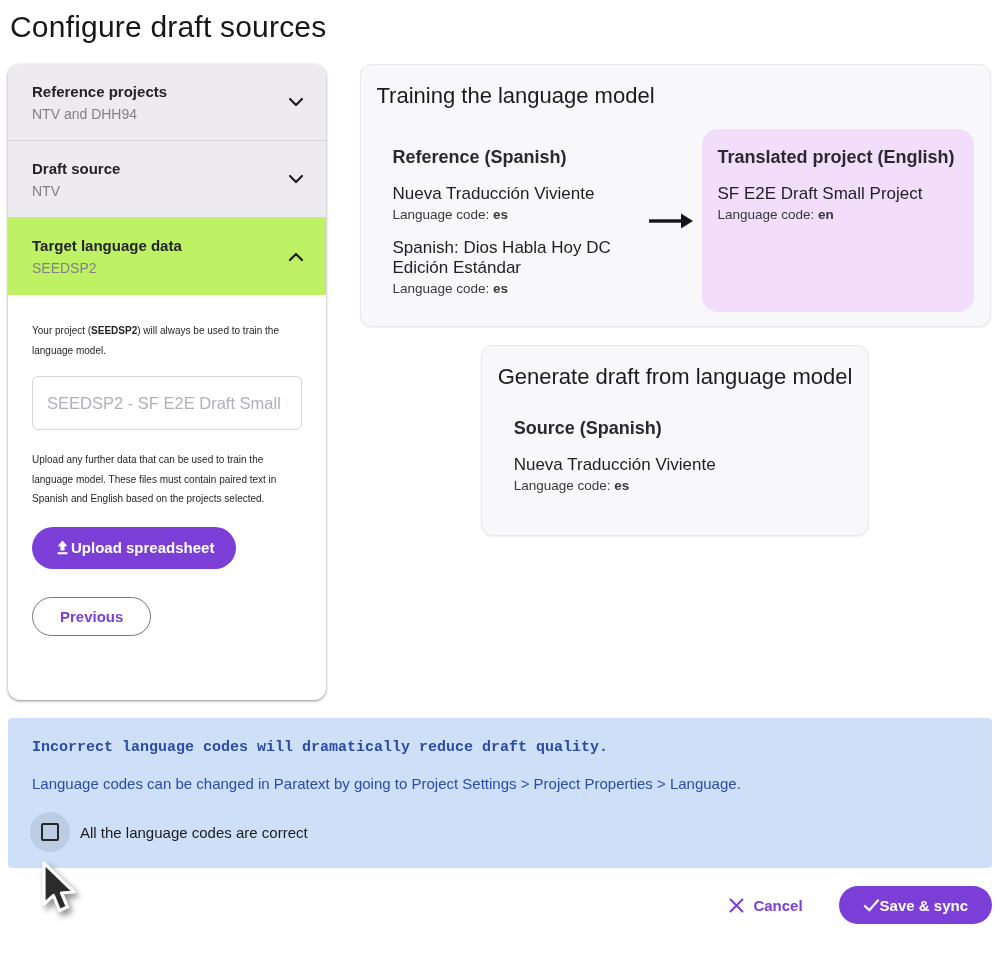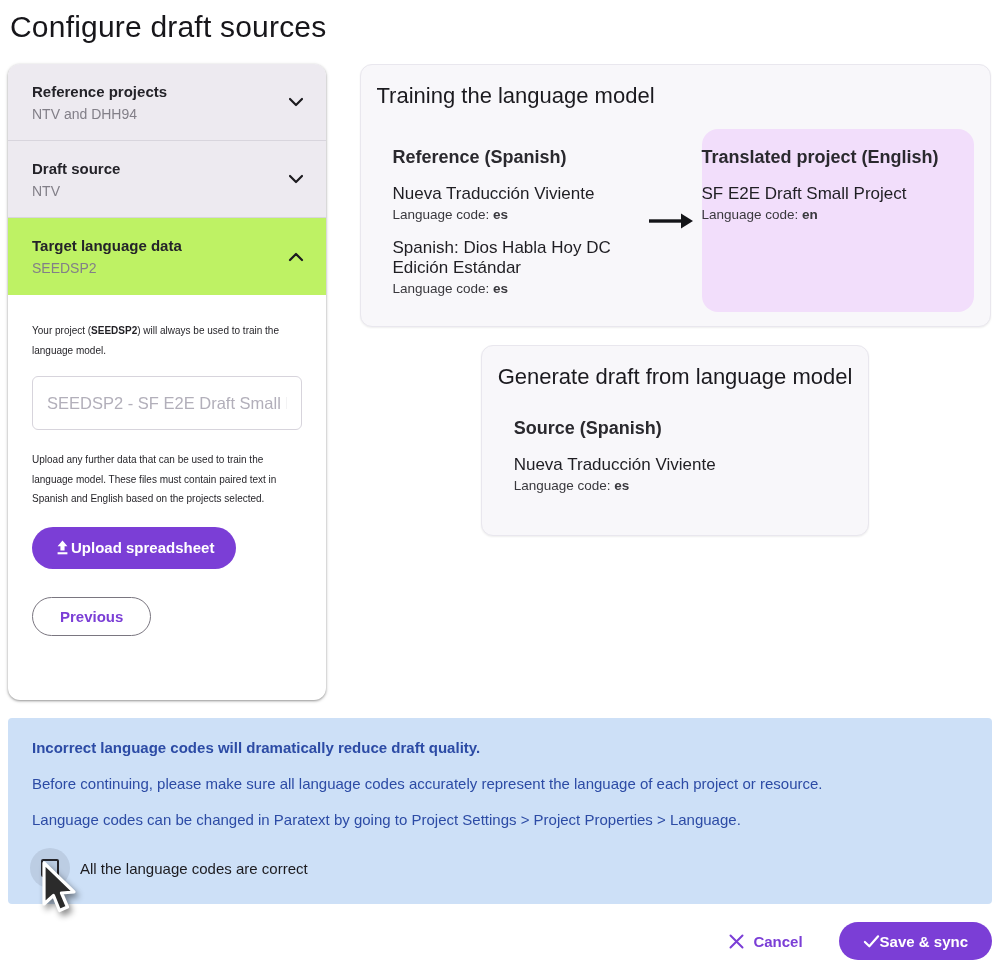--- a/index.html
+++ b/index.html
@@ -35,27 +35,27 @@
   .card{background:#f8f7fa;border:1px solid #e9e7ee;border-radius:12px;
     box-shadow:0 1px 2px rgba(0,0,0,.07);padding:16px 16px 14px 16px;}
   .card-title{font-size:22px;font-weight:400;color:#1b1a1f;margin:2px 0 20px 0;}
   .train-row{display:flex;align-items:stretch;}
   .train-left{flex:1;padding:18px 0 0 16px;}
   .lbl{font-size:18px;font-weight:bold;color:#2a292e;margin:0 0 16px 0;}
   .proj-name{font-size:17px;color:#1f1e23;margin:0 0 3px 0;}
   .proj-code{font-size:13.5px;color:#39383d;margin:0 0 16px 0;}
   .proj-code .b{font-weight:bold;}
   .arrow-wrap{display:flex;align-items:center;padding:0 8px 0 0;}
-  .purple-panel{width:272px;background:#f2defb;border-radius:16px;padding:18px 0;min-height:180px;flex:none;}
+  .purple-panel{width:272px;background:#f2defb;border-radius:16px;padding:18px 16px;min-height:180px;flex:none;}
   .gen-body{padding:8px 0 12px 16px;}
 
   
   .notice{margin-top:18px;background:#cde0f7;border-radius:4px;padding:20px 24px 10px 24px;color:#2c4ba5;}
   .notice p{font-size:15px;line-height:20px;margin:0 0 16px 0;}
-  .notice p.bold{font-weight:bold;}
+  .notice p.bold{font-weight:bold;font-family:Liberation Mono, monospace;}
   .check-row{display:flex;align-items:center;position:relative;height:44px;margin:2px 0 4px 0;color:#1c1b1f;}
   .ripple{position:absolute;left:-2px;top:2px;width:40px;height:40px;border-radius:50%;background:rgba(40,40,60,.10);}
   .checkbox{position:relative;width:18px;height:18px;border:2px solid #26252b;border-radius:2px;margin-left:9px;background:transparent;cursor:pointer;}
   .check-label{margin-left:21px;font-size:15px;}
 
   
   .footer{display:flex;justify-content:flex-end;align-items:center;gap:30px;margin-top:18px;padding-right:0;}
   .cancel{display:inline-flex;align-items:center;gap:9px;background:none;border:none;cursor:pointer;
     color:#7b3ed6;font-family:"Liberation Sans",sans-serif;font-size:15px;font-weight:bold;}
   .btn-save{height:38px;padding:0 24px;background:#7b3ed6;color:#fff;border-radius:19px;}
@@ -176,21 +176,20 @@
           <p class="proj-name">Nueva Traducción Viviente</p>
           <p class="proj-code"><span>Language code:</span> <span class="b">es</span></p>
         </div>
       </div>
 
     </div>
   </div>
 
   <div class="notice">
     <p class="bold">Incorrect language codes will dramatically reduce draft quality.</p>
-    <p>Before continuing, please make sure all language codes accurately represent the language of each project or resource.</p>
     <p>Language codes can be changed in Paratext by going to Project Settings &gt; Project Properties &gt; Language.</p>
     <div class="check-row">
       <span class="ripple"></span>
       <span class="checkbox"></span>
       <span class="check-label">All the language codes are correct</span>
     </div>
   </div>
 
   <div class="footer">
     <button class="cancel">

